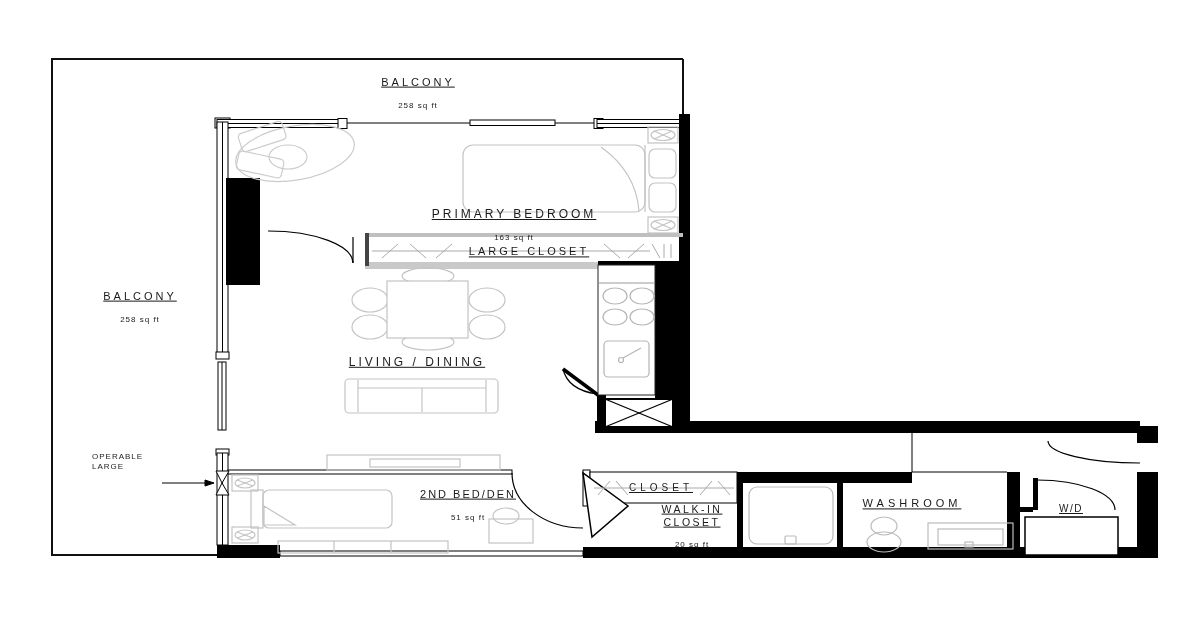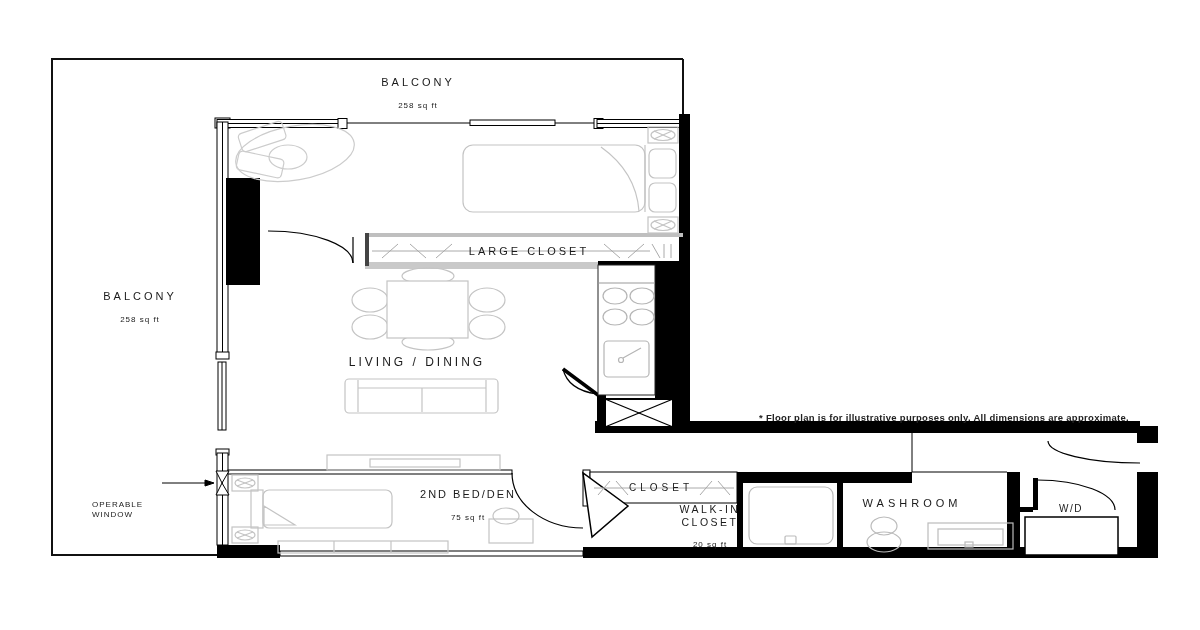--- a/index.html
+++ b/index.html
@@ -5,21 +5,21 @@
   html,body{margin:0;padding:0;background:#fff;}
   .stage{
     position:relative;width:1200px;height:630px;background:#ffffff;overflow:hidden;
     font-family:"Liberation Sans", sans-serif;
   }
   svg.plan{position:absolute;left:0;top:0;}
   .label{
     position:absolute;transform:translate(-50%,-50%);
     color:#1a1a1a;text-align:center;white-space:nowrap;line-height:1.2;
   }
-  .room-name{font-size:11px;letter-spacing:3px;font-weight:500;}
+  .room-name{font-size:11px;letter-spacing:3px;font-weight:500;text-decoration:underline;}
   .room-area{font-size:8px;letter-spacing:1px;margin-top:12px;}
   .lbl-primary .room-name{font-size:12px;}
   .lbl-living .room-name{font-size:12px;}
   .lbl-closet .room-name{font-size:10px;letter-spacing:4px;}
   .lbl-walkin .room-name{font-size:10.5px;letter-spacing:2.5px;}
   .lbl-washroom .room-name{letter-spacing:4px;}
   .lbl-wd .room-name{font-size:10px;letter-spacing:1.5px;}
   .lbl-den .room-name{letter-spacing:2px;}
   .lbl-operable{
     transform:translate(0,-50%);text-align:left;font-size:8px;letter-spacing:1px;
@@ -251,52 +251,55 @@
   <div class="label" style="left:418px; top:93px;">
     <div class="room-name">BALCONY</div>
     <div class="room-area">258 sq ft</div>
   </div>
 
   <div class="label" style="left:140px; top:307px;">
     <div class="room-name">BALCONY</div>
     <div class="room-area">258 sq ft</div>
   </div>
 
+  <div class="label lbl-primary" style="left:514px; top:225px;">
+    <div class="room-name">PRIMARY BEDROOM</div>
+    <div class="room-area">163 sq ft</div>
+  </div>
 
   <div class="label" style="left:529px; top:252px;">
     <div class="room-name">LARGE CLOSET</div>
   </div>
 
   <div class="label lbl-living" style="left:417px; top:362px;">
     <div class="room-name">LIVING / DINING</div>
   </div>
 
   <div class="label lbl-den" style="left:468px; top:505px;">
     <div class="room-name">2ND BED/DEN</div>
-    <div class="room-area">75 sq ft</div>
+    <div class="room-area">51 sq ft</div>
   </div>
 
   <div class="label lbl-closet" style="left:661px; top:488px;">
     <div class="room-name">CLOSET</div>
   </div>
 
-  <div class="label lbl-walkin" style="left:710px; top:526px;">
+  <div class="label lbl-walkin" style="left:692px; top:526px;">
     <div class="room-name">WALK-IN</div>
     <div class="room-name">CLOSET</div>
     <div class="room-area">20 sq ft</div>
   </div>
 
   <div class="label lbl-washroom" style="left:912px; top:504px;text-align:right;">
     <div class="room-name">WASHROOM</div>
   </div>
 
   <div class="label lbl-wd" style="left:1071px; top:509px;">
     <div class="room-name">W/D</div>
   </div>
 
-  <div class="lbl-operable" style="position:absolute; left:92px; top:510px;">
+  <div class="lbl-operable" style="position:absolute; left:92px; top:462px;">
     <div>OPERABLE</div>
-    <div>WINDOW</div>
-  </div>
-
-  <div class="label lbl-disclaimer" style="left:944px; top:418px;">* Floor plan is for illustrative purposes only. All dimensions are approximate.</div>
+    <div>LARGE</div>
+  </div>
+
 
 </div>
 
 </body></html>

